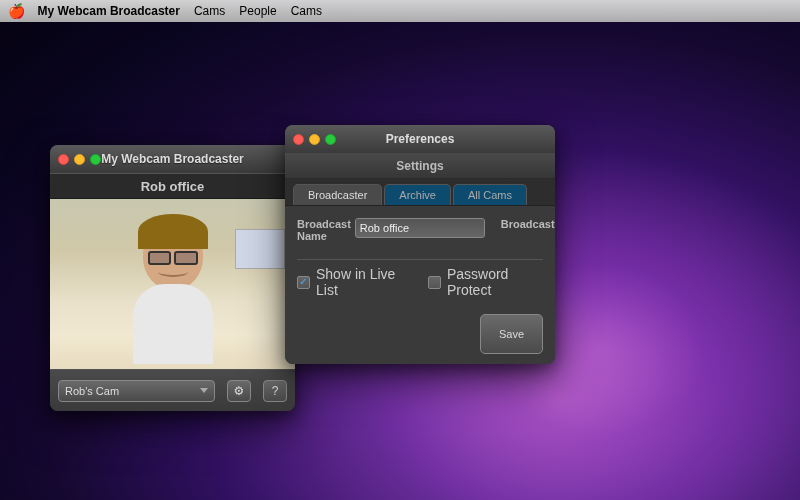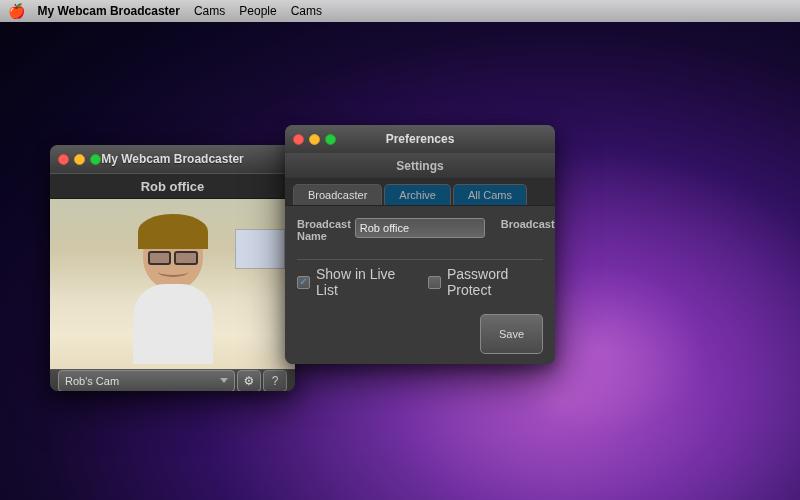--- a/index.html
+++ b/index.html
@@ -211,25 +211,25 @@
       top: 30px;
       right: 10px;
       width: 50px;
       height: 40px;
       background: #d0d8e8;
       border: 1px solid #aaa;
     }
 
     .webcam-bottom-bar {
       background: linear-gradient(to bottom, #4a4a4a, #3a3a3a);
-      height: 22px;
+      height: 42px;
       display: flex;
       align-items: center;
       padding: 0 8px;
-      gap: 2px;
+      gap: 12px;
       border-top: 1px solid #555;
     }
 
     .cam-selector {
       flex: 1;
       height: 22px;
       background: linear-gradient(to bottom, #6a6a6a, #4a4a4a);
       border: 1px solid #888;
       border-radius: 4px;
       color: #ddd;

